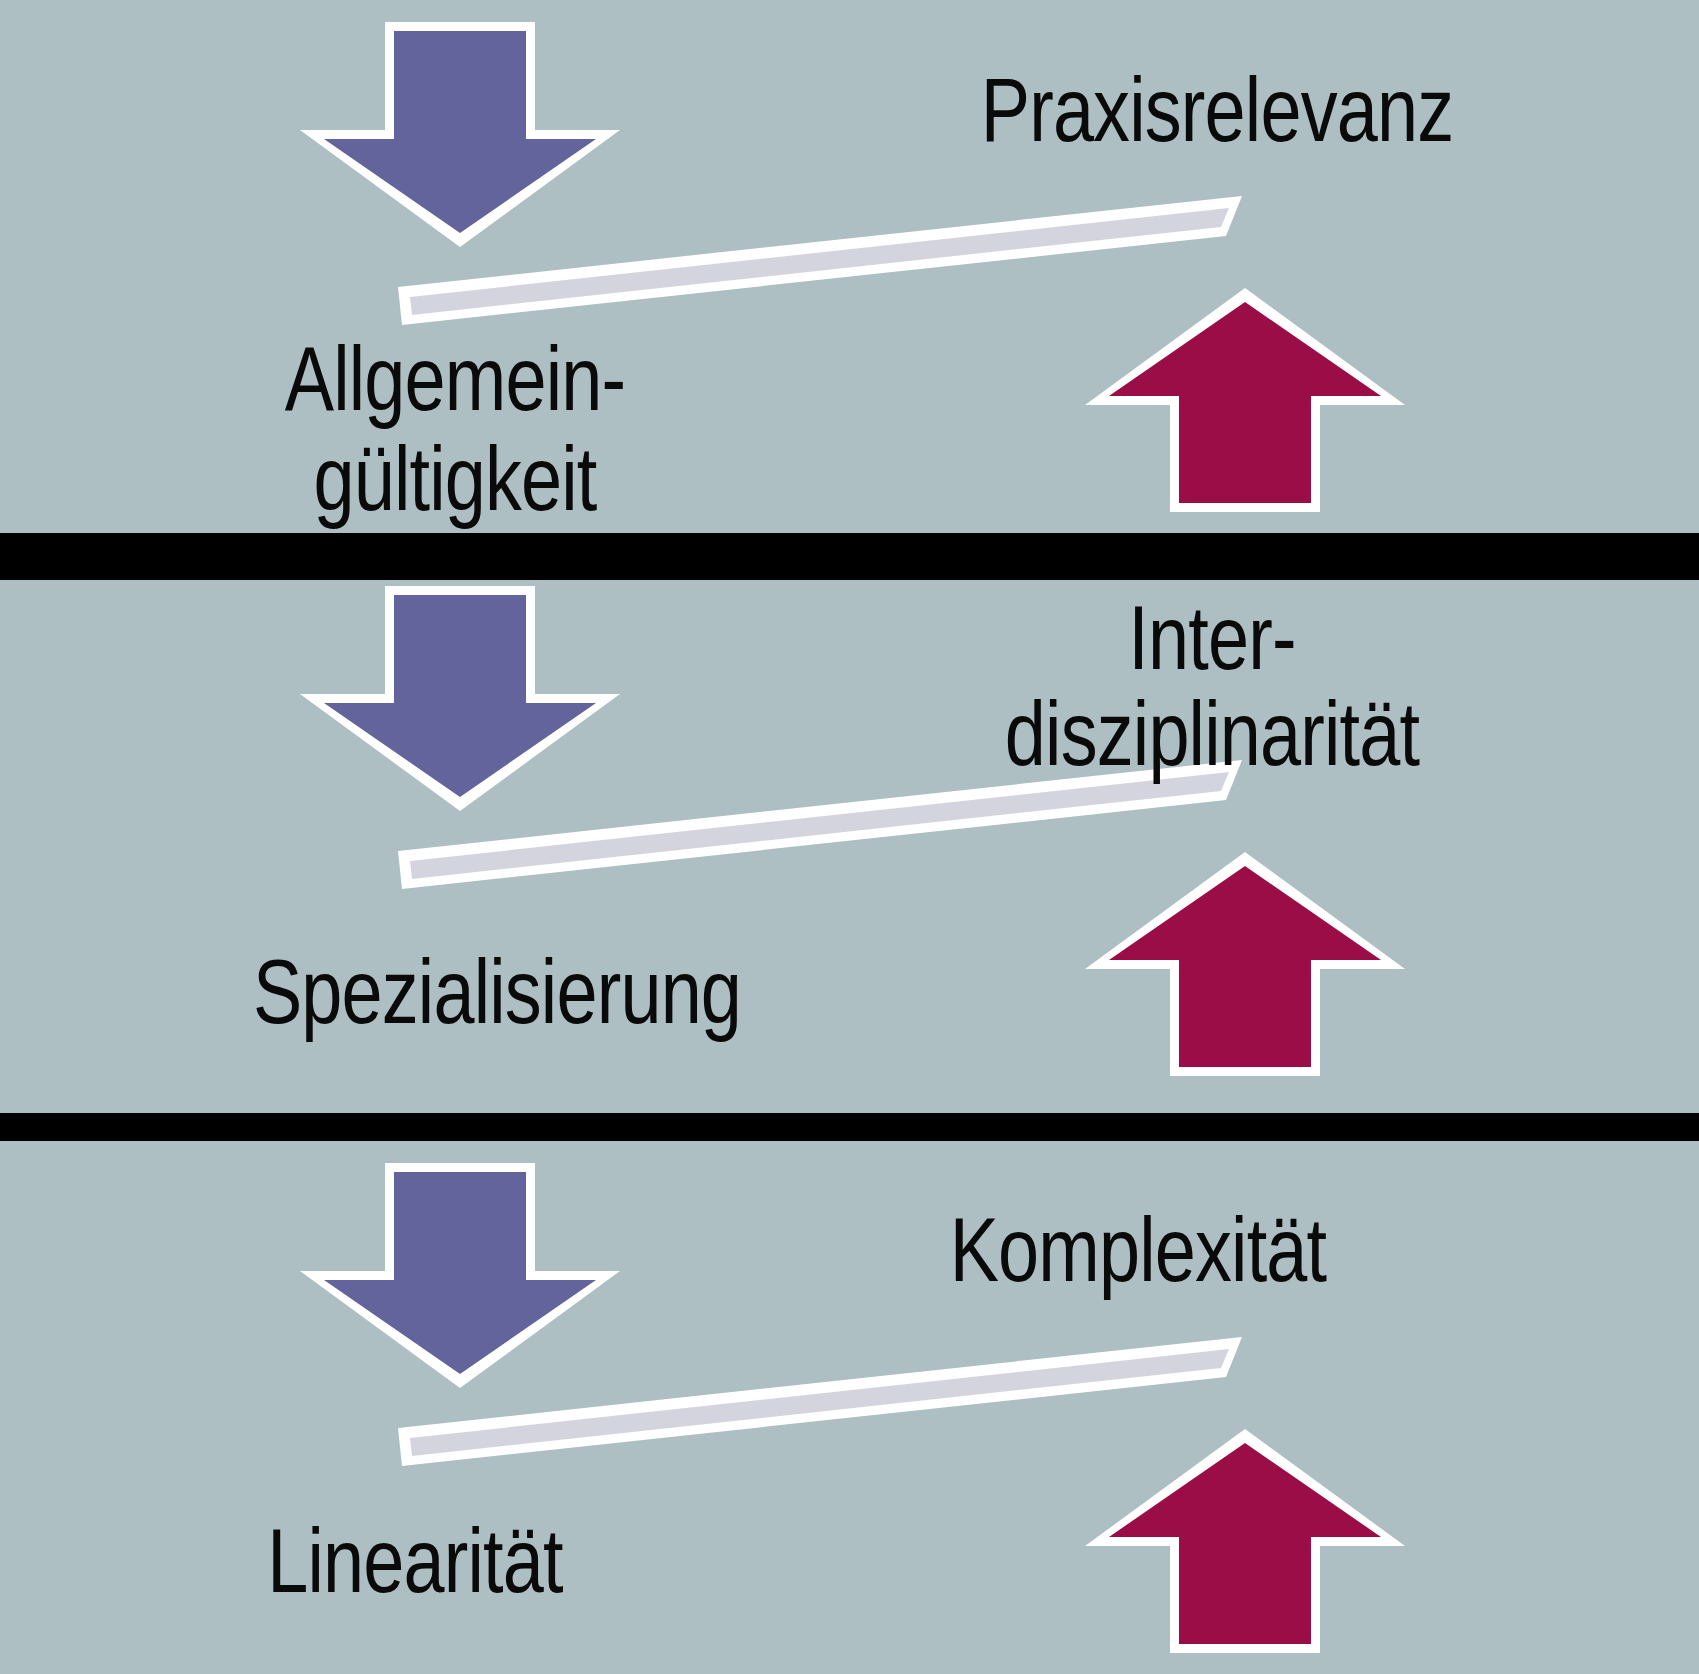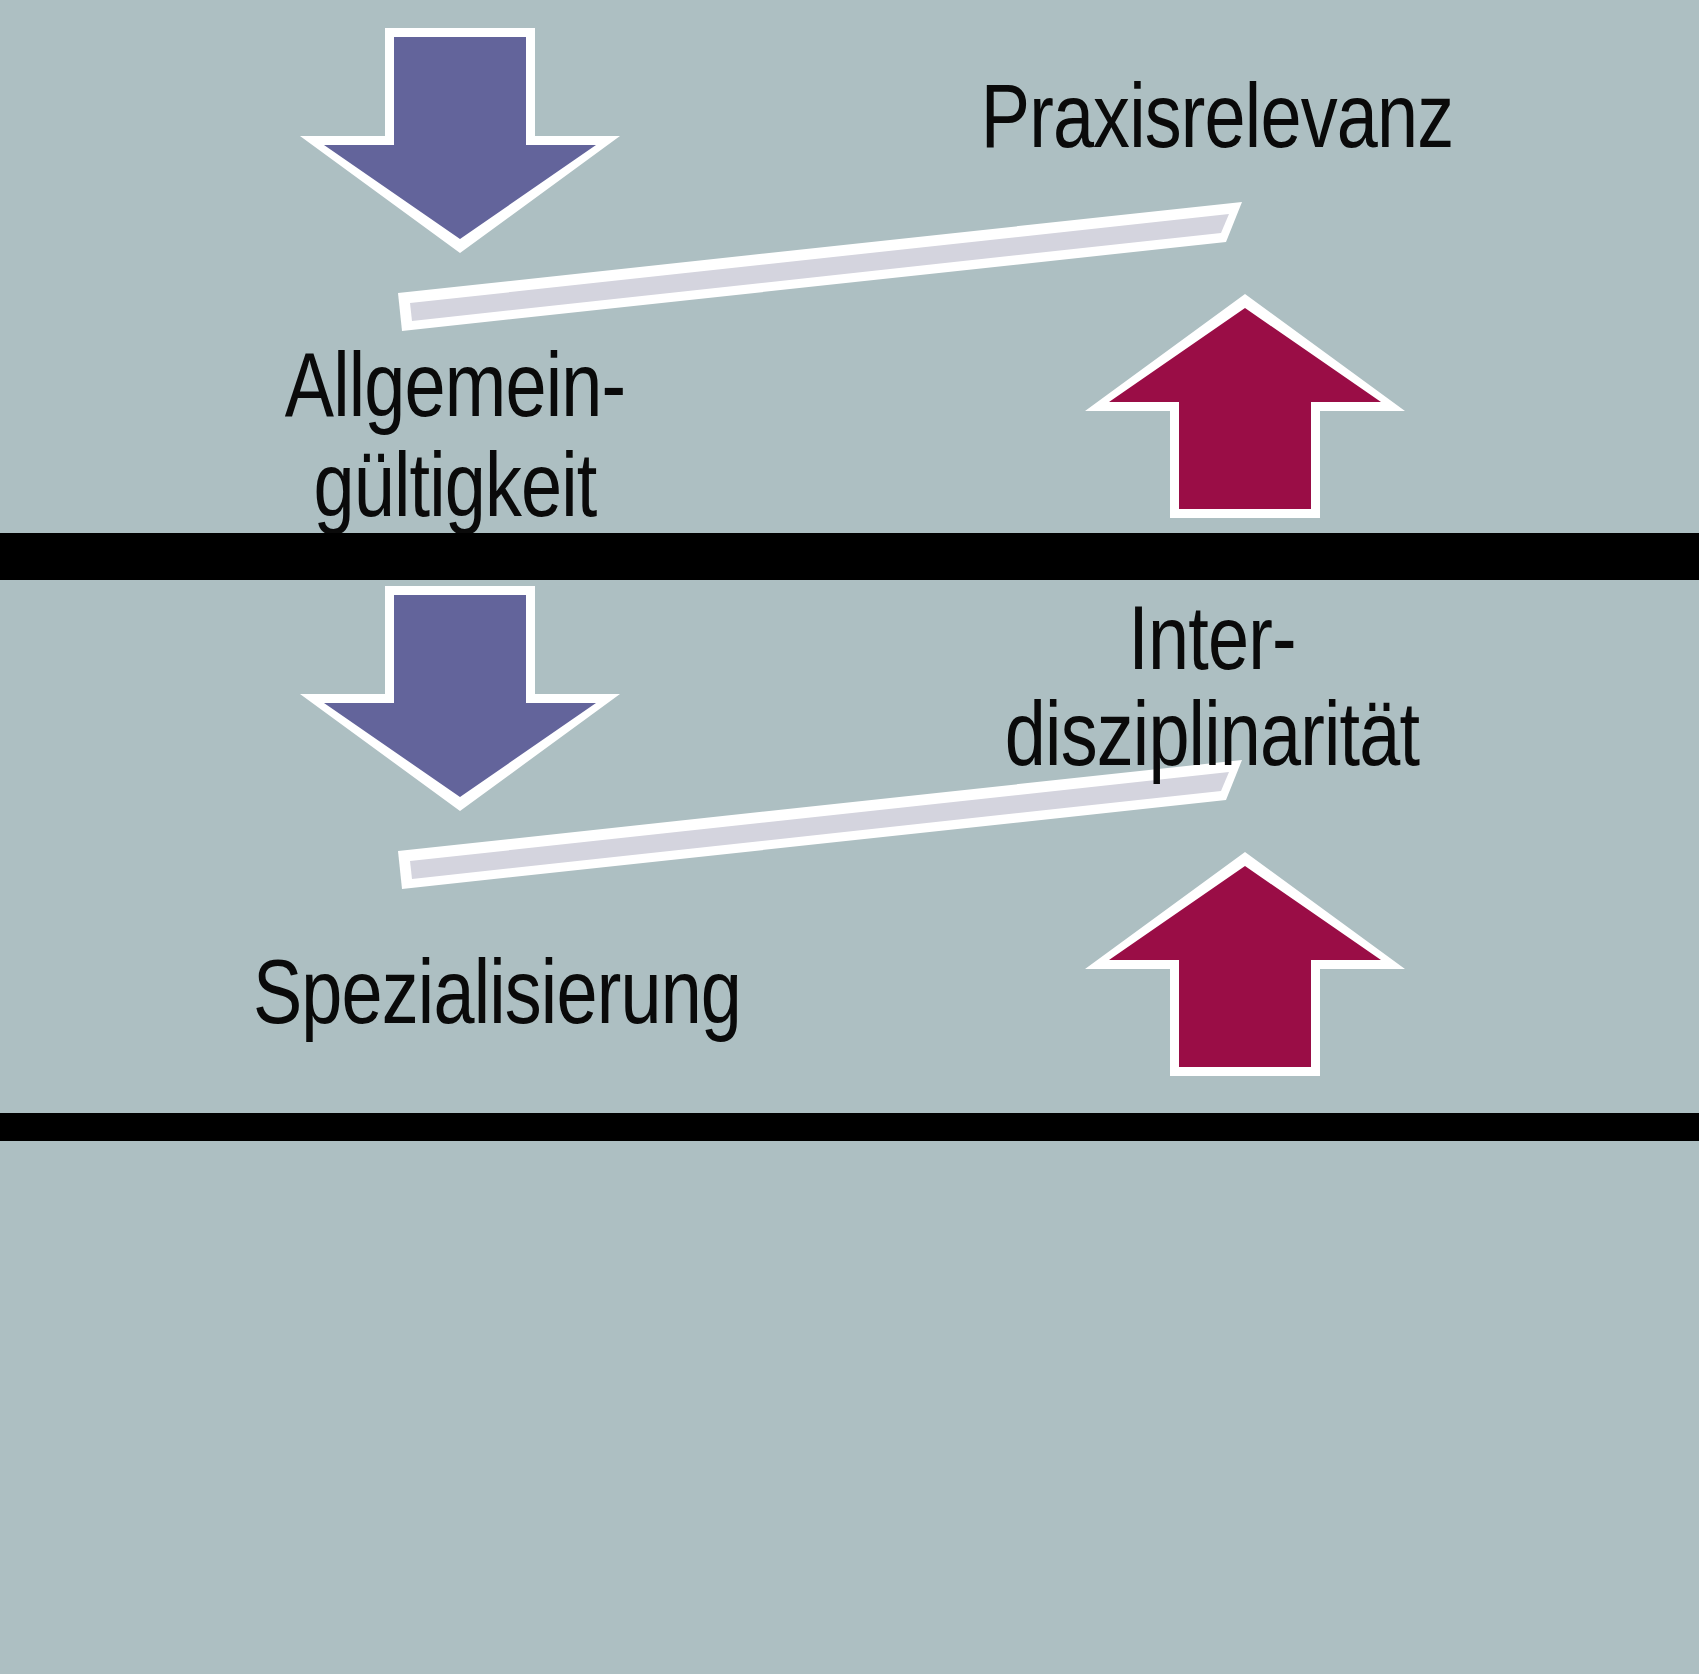--- a/index.html
+++ b/index.html
@@ -10,21 +10,21 @@
     background: #ADBFC2;
     overflow: hidden;
     font-family: "Liberation Sans", "DejaVu Sans", sans-serif;
   }
   .panel {
     position: absolute;
     left: 0;
     width: 1699px;
     height: 533px;
   }
-  #panel-1 { top: 6px; }
+  #panel-1 { top: 0; }
   #panel-2 { top: 564px; }
   #panel-3 { top: 1141px; }
   .divider {
     position: absolute;
     left: 0;
     width: 1699px;
     background: #000000;
   }
   #divider-1 { top: 533px; height: 47px; }
   #divider-2 { top: 1113px; height: 28px; }
@@ -118,14 +118,34 @@
       <span>Inter-</span>
       <span>disziplinarität</span>
     </div>
     <div class="label label-left">
       <span>Spezialisierung</span>
     </div>
   </div>
 
   <div class="divider" id="divider-2"></div>
 
+  <div class="panel" id="panel-3">
+    <svg class="beam" viewBox="0 0 1699 533" aria-hidden="true">
+      <polygon points="398,287 1242,196 1226,236 402,325" fill="#FFFFFF"></polygon>
+      <polygon points="410,297 1229,208 1221,227 412,315" fill="#D4D4DE"></polygon>
+    </svg>
+    <svg class="down-arrow" viewBox="0 0 320 225" aria-hidden="true">
+      <polygon points="85,0 235,0 235,108 320,108 160,225 0,108 85,108" fill="#FFFFFF"></polygon>
+      <polygon points="94,9 226,9 226,117 296,117 160,211 24,117 94,117" fill="#63649B"></polygon>
+    </svg>
+    <svg class="up-arrow" viewBox="0 0 320 224" aria-hidden="true">
+      <polygon points="160,0 320,117 235,117 235,224 85,224 85,117 0,117" fill="#FFFFFF"></polygon>
+      <polygon points="160,14 296,108 226,108 226,215 94,215 94,108 24,108" fill="#9A0D46"></polygon>
+    </svg>
+    <div class="label label-right">
+      <span>Komplexität</span>
+    </div>
+    <div class="label label-left">
+      <span>Linearität</span>
+    </div>
+  </div>
 
 </div>
 
 </body></html>

